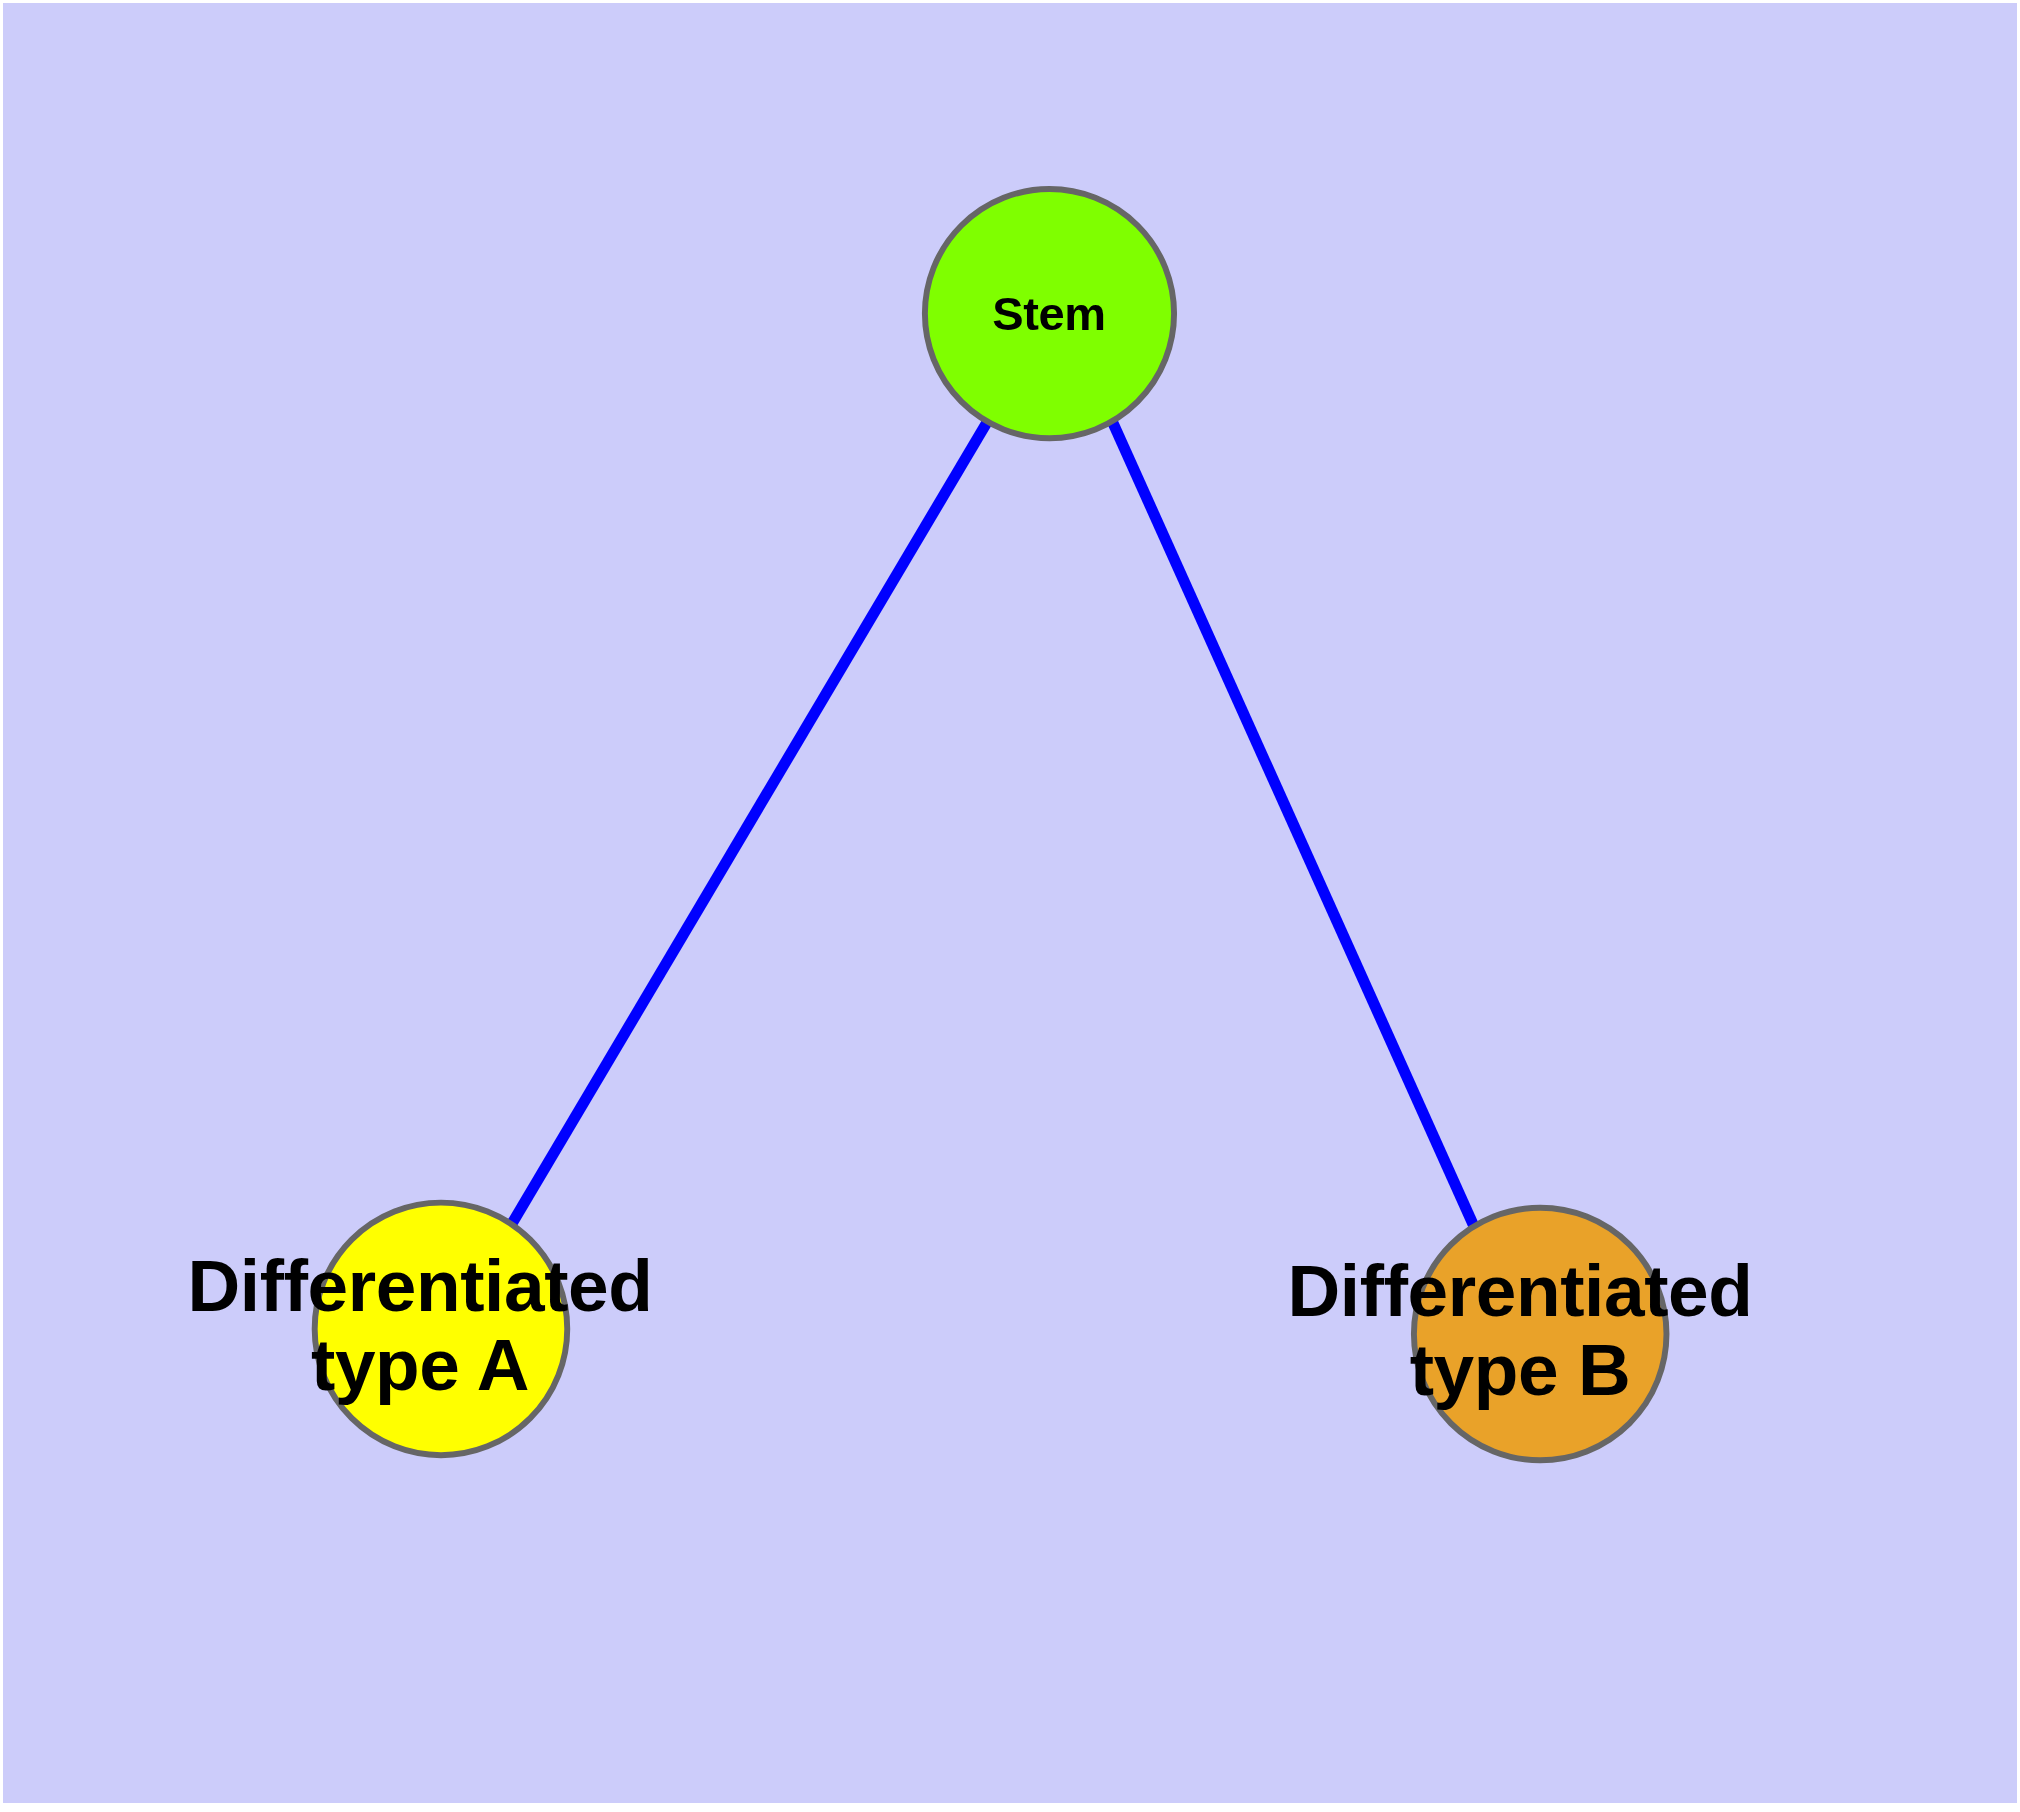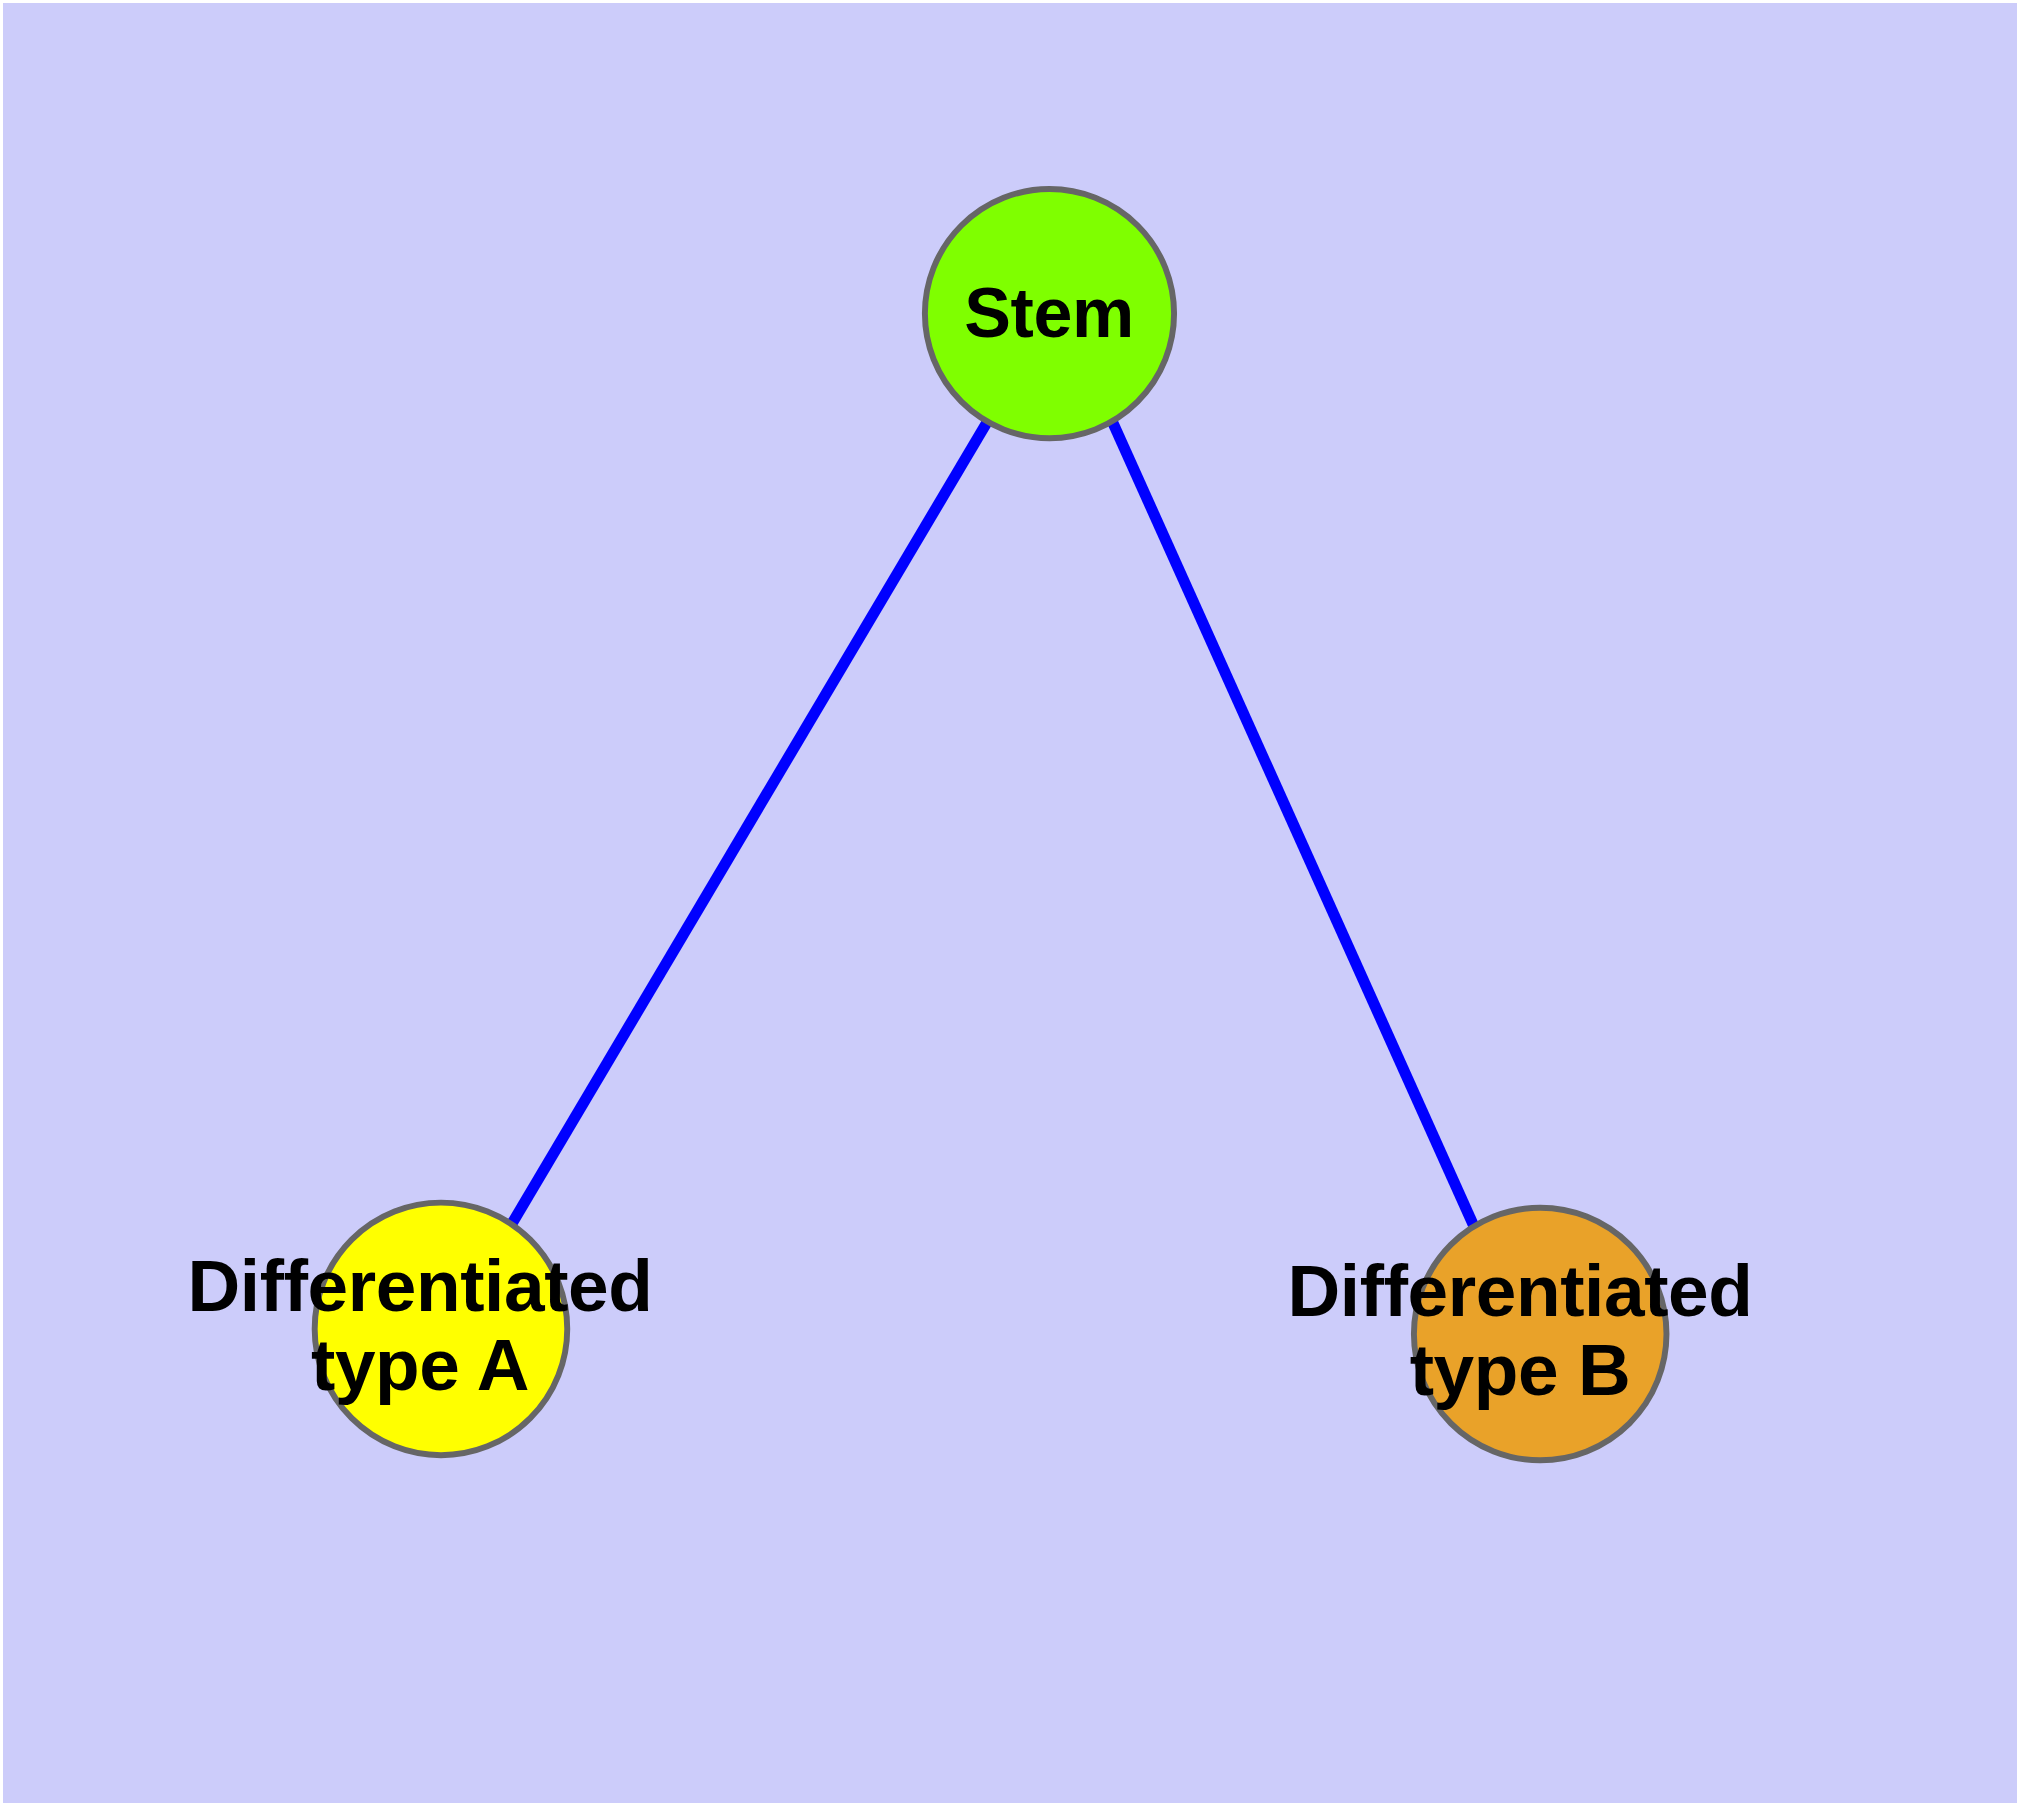--- a/index.html
+++ b/index.html
@@ -36,21 +36,21 @@
     color: #000000;
     font-weight: bold;
     font-family: "Liberation Sans", sans-serif;
     text-align: center;
     line-height: 1.08;
     white-space: pre;
     letter-spacing: -0.4px;
     pointer-events: none;
   }
   #label-stem {
-    font-size: 70px;
+    font-size: 47px;
     left: 1049px;
     top: 314px;
     transform: translate(-50%, -50%);
   }
   #label-diff-a {
     font-size: 73px;
     left: 420px;
     top: 1326px;
     transform: translate(-50%, -50%);
   }

